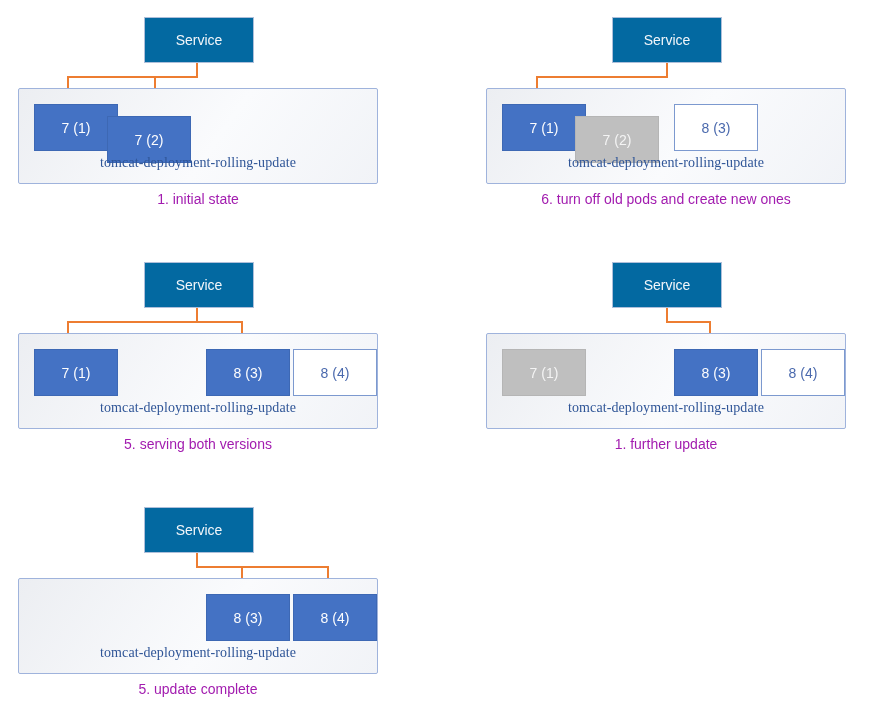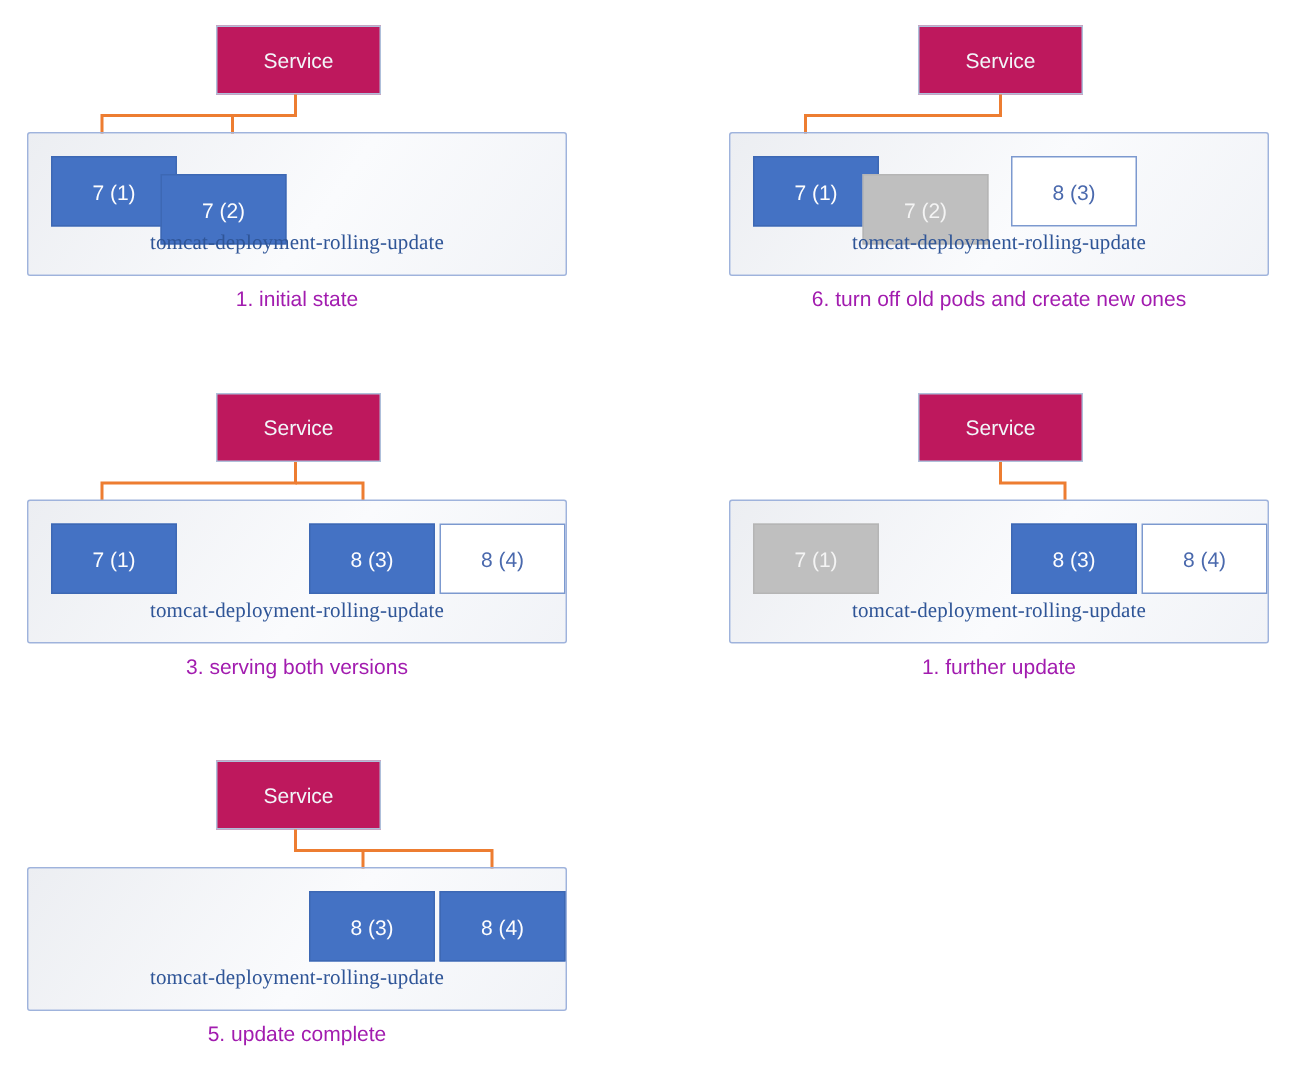--- a/index.html
+++ b/index.html
@@ -12,21 +12,21 @@
   }
   .panel{position:absolute;width:420px;height:230px;}
   .p1{left:0;top:0;}
   .p2{left:468px;top:0;}
   .p3{left:0;top:245px;}
   .p4{left:468px;top:245px;}
   .p5{left:0;top:490px;}
 
   .service{
     position:absolute;left:144px;top:17px;width:110px;height:46px;
-    background:#be185d;border:1px solid #AEBFDA;
+    background:#0369a1;border:1px solid #AEBFDA;
     display:flex;align-items:center;justify-content:center;
     color:#F2F6FA;font-size:14px;box-sizing:border-box;
   }
   .arrows{position:absolute;left:0;top:0;width:420px;height:230px;pointer-events:none;}
   .al{fill:none;stroke:#ED7D31;stroke-width:2;}
 
   .deployment{
     position:absolute;left:18px;top:88px;width:360px;height:96px;
     border:1px solid #9FB3DC;border-radius:2px;box-sizing:border-box;
     background:linear-gradient(125deg,#ECEEF2 0%,#FAFBFD 55%,#F1F3F7 100%);
@@ -121,21 +121,21 @@
         <span>7 (1)</span>
       </div>
       <div class="pod slot-c" data-state="active">
         <span>8 (3)</span>
       </div>
       <div class="pod slot-d" data-state="pending">
         <span>8 (4)</span>
       </div>
       <div class="dep-label">tomcat-deployment-rolling-update</div>
     </div>
-    <div class="caption">3. serving both versions</div>
+    <div class="caption">5. serving both versions</div>
   </section>
 
   <section class="panel p4">
     <div class="service">
       <span>Service</span>
     </div>
     <svg class="arrows" viewBox="0 0 420 230">
       <path class="al" d="M199 63 L199 77 L242 77 L242 92" marker-end="url(#ah)"></path>
     </svg>
     <div class="deployment">

